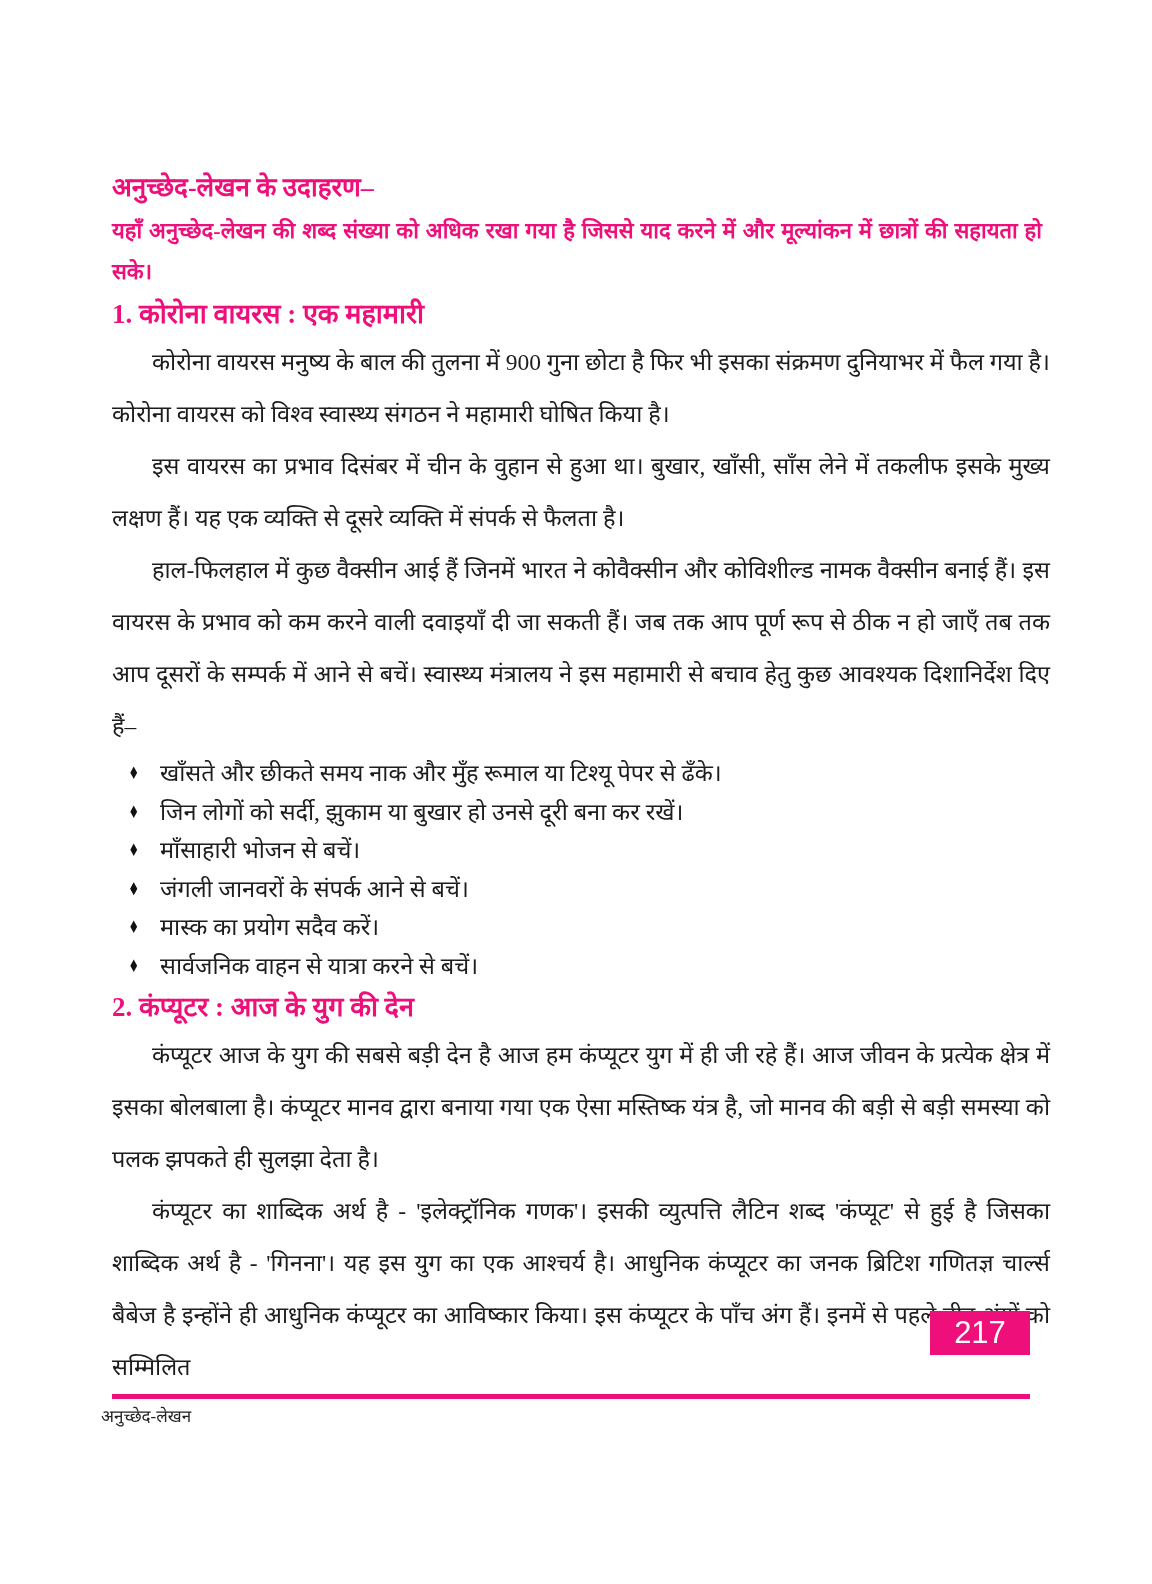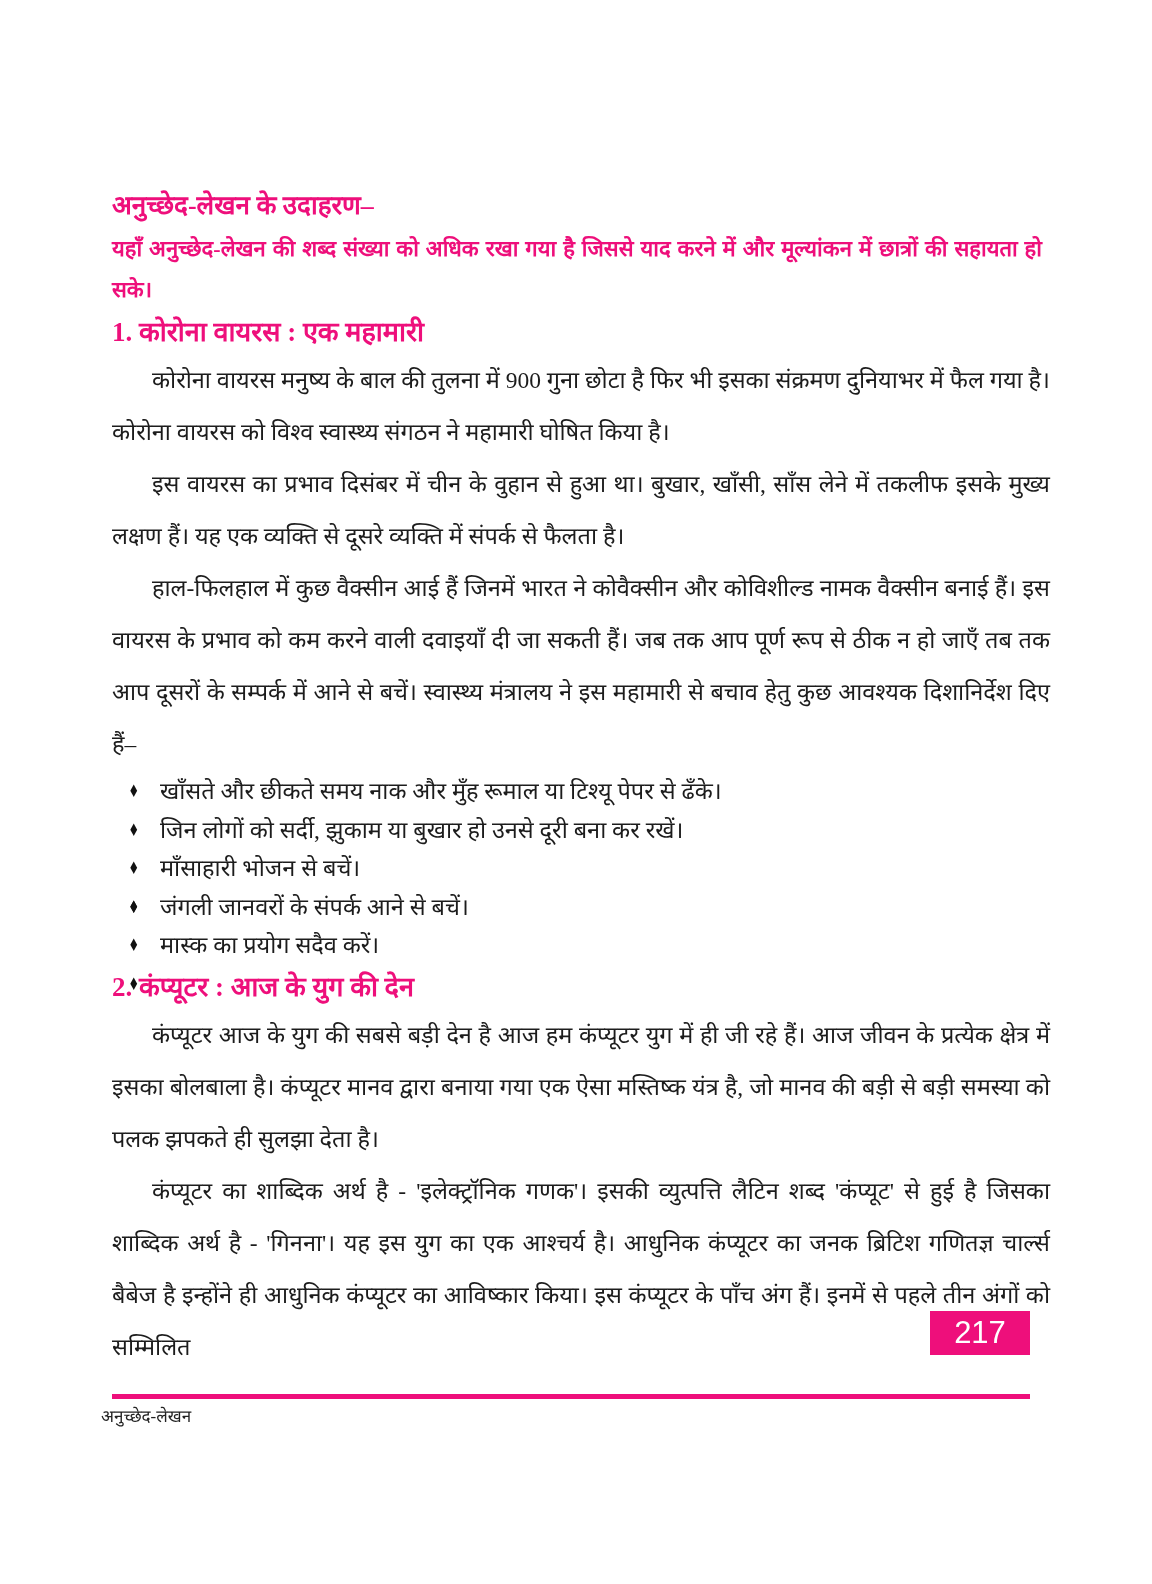--- a/index.html
+++ b/index.html
@@ -12,21 +12,21 @@
     width: 1152px;
     height: 1584px;
     background: #ffffff;
     overflow: hidden;
     font-family: "Liberation Serif", "DejaVu Serif", serif;
     color: #1c1c1c;
   }
   .content {
     position: absolute;
     left: 112px;
-    top: 186px;
+    top: 168px;
     width: 938px;
   }
   .intro-heading {
     color: #ee0f7b;
     font-weight: bold;
     font-size: 26px;
     line-height: 40px;
     margin: 0;
   }
   .intro-note {
@@ -139,20 +139,21 @@
       <li class="bullet-item">
         <span class="bullet-marker">♦</span>
         <span>जंगली जानवरों के संपर्क आने से बचें।</span>
       </li>
       <li class="bullet-item">
         <span class="bullet-marker">♦</span>
         <span>मास्क का प्रयोग सदैव करें।</span>
       </li>
       <li class="bullet-item">
         <span class="bullet-marker">♦</span>
+        <span>सार्वजनिक वाहन से यात्रा करने से बचें।</span>
       </li>
     </ul>
 
 
     <h3 class="section-title">2. कंप्यूटर : आज के युग की देन</h3>
 
     <p class="body-para">कंप्यूटर आज के युग की सबसे बड़ी देन है आज हम कंप्यूटर युग में ही जी रहे हैं। आज जीवन के प्रत्येक क्षेत्र में इसका बोलबाला है। कंप्यूटर मानव द्वारा बनाया गया एक ऐसा मस्तिष्क यंत्र है, जो मानव की बड़ी से बड़ी समस्या को पलक झपकते ही सुलझा देता है।</p>
     <p class="body-para">कंप्यूटर का शाब्दिक अर्थ है - 'इलेक्ट्रॉनिक गणक'। इसकी व्युत्पत्ति लैटिन शब्द 'कंप्यूट' से हुई है जिसका शाब्दिक अर्थ है - 'गिनना'। यह इस युग का एक आश्चर्य है। आधुनिक कंप्यूटर का जनक ब्रिटिश गणितज्ञ चार्ल्स बैबेज है इन्होंने ही आधुनिक कंप्यूटर का आविष्कार किया। इस कंप्यूटर के पाँच अंग हैं। इनमें से पहले तीन अंगों को सम्मिलित</p>
 
   </div>

